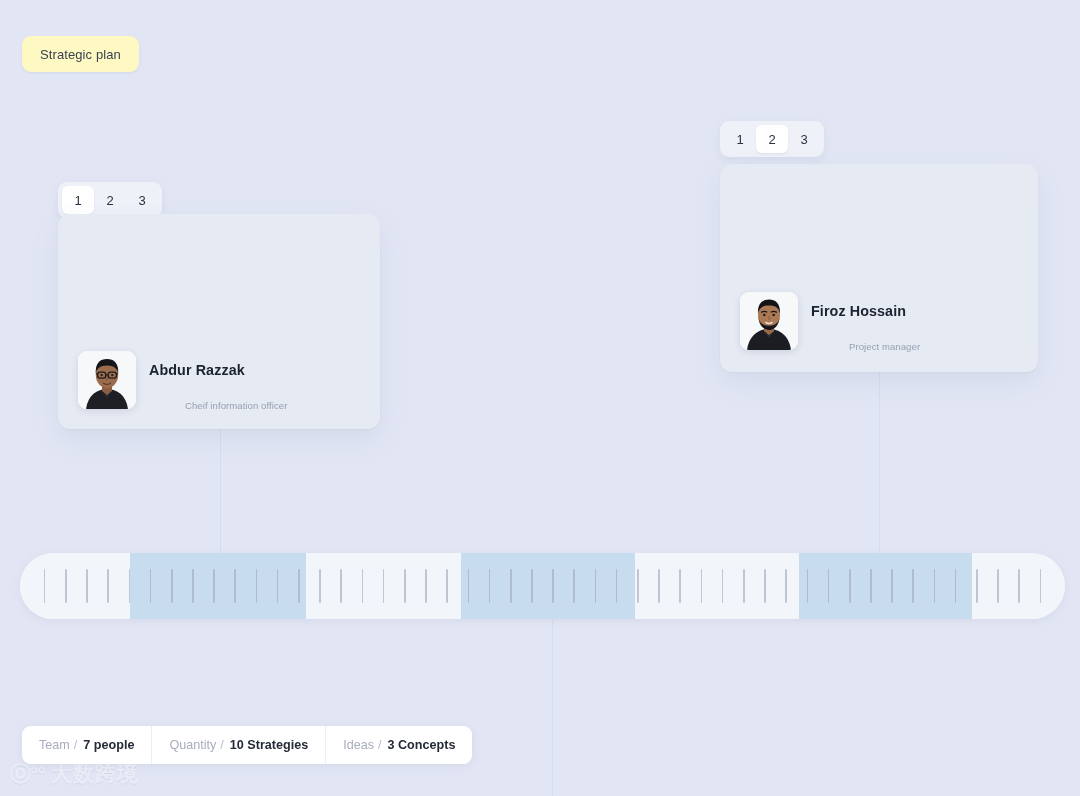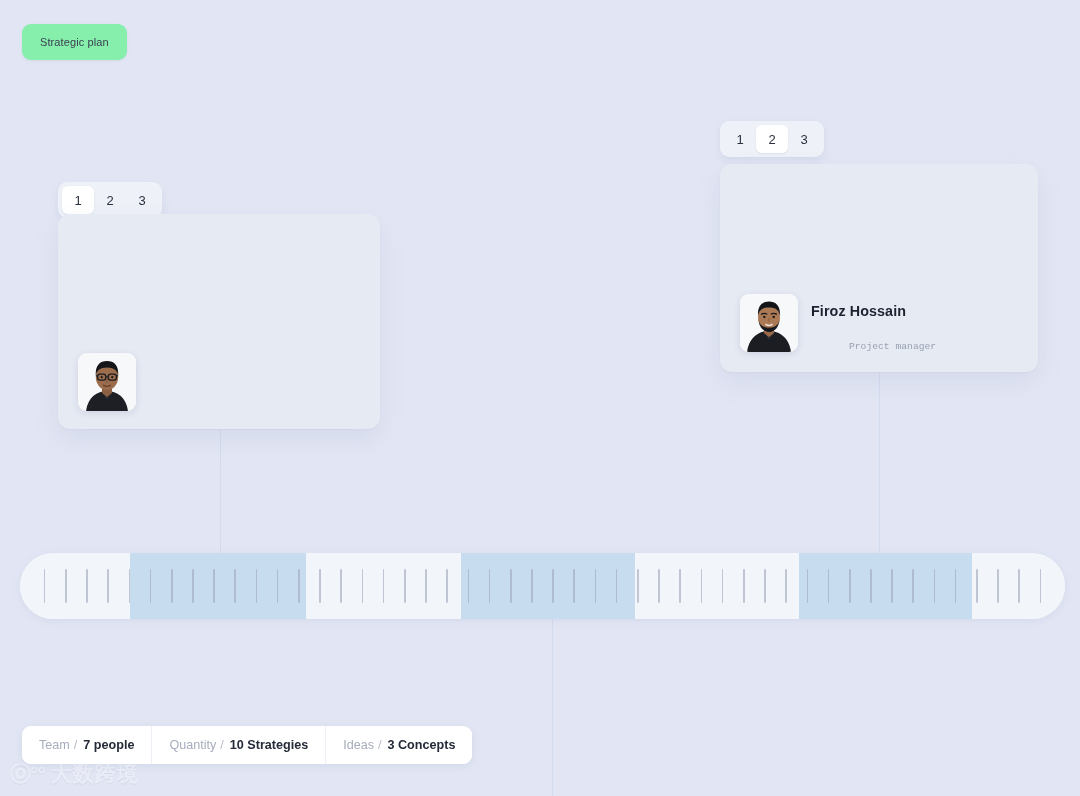--- a/index.html
+++ b/index.html
@@ -18,29 +18,29 @@
 
   .stage {
     position: absolute;
     inset: 0;
   }
 
   
   .strategic-chip {
     position: absolute;
     left: 22px;
-    top: 24px;
+    top: 36px;
     height: 36px;
     padding: 0 18px;
     display: flex;
     align-items: center;
-    background: #86efac;
+    background: #fef9c3;
     border-radius: 9px;
     box-shadow: 0 1px 3px rgba(80,95,140,0.10);
-    font-size: 11px;
+    font-size: 13px;
     color: #3a4152;
     letter-spacing: .1px;
     white-space: nowrap;
   }
 
   
   .connector {
     position: absolute;
     width: 1px;
     background: #d4dcef;
@@ -73,21 +73,21 @@
   .card-right .quote { top: 24px; }
   .quote b {
     color: #1f2430;
     font-weight: 700;
   }
 
   
   .person {
     position: absolute;
     display: flex;
-    align-items: flex-end;
+    align-items: center;
   }
   .card-left  .person { left: 20px; bottom: 18px; }
   .card-right .person { left: 20px; bottom: 20px; }
 
   .avatar {
     width: 58px;
     height: 58px;
     border-radius: 9px;
     background: #fbfbfc;
     box-shadow: 0 2px 7px rgba(80,95,140,0.16);
@@ -108,21 +108,20 @@
     letter-spacing: .1px;
     line-height: 1.2;
   }
   .person-role {
     margin-top: 21px;
     margin-left: 36px;
     font-size: 9.6px;
     color: #98a0b2;
     letter-spacing: .05px;
     white-space: nowrap;
-    font-family: Liberation Mono, monospace;
   }
   .card-right .person-role { margin-left: 38px; }
 
   
   .pager {
     position: absolute;
     display: flex;
     background: #eef1f8;
     border-radius: 9px;
     padding: 4px;
@@ -288,20 +287,24 @@
           <line x1="27.8" y1="24" x2="30.2" y2="24" stroke="#1b1c20" stroke-width="1.2"></line>
           <line x1="18" y1="23" x2="19.6" y2="22.6" stroke="#1b1c20" stroke-width="1.2"></line>
           <line x1="38.4" y1="22.6" x2="40" y2="23" stroke="#1b1c20" stroke-width="1.2"></line>
 
           <circle cx="23.7" cy="24.2" r="1.15" fill="#201a16"></circle>
           <circle cx="34.3" cy="24.2" r="1.15" fill="#201a16"></circle>
 
           <path d="M29 26.5 v3" stroke="#7a5237" stroke-width="1" fill="none" stroke-linecap="round"></path>
           <path d="M25.6 32.2 q3.4 2.6 6.8 0" stroke="#5e3a26" stroke-width="1.2" fill="none" stroke-linecap="round"></path>
         </svg>
+      </div>
+      <div class="person-meta">
+        <div class="person-name">Abdur Razzak</div>
+        <div class="person-role">Cheif information officer</div>
       </div>
     </div>
   </div>
 
   <div class="pager pager-right">
     <div class="pager-item">
       <span>1</span>
     </div>
     <div class="pager-item active">
       <span>2</span>

